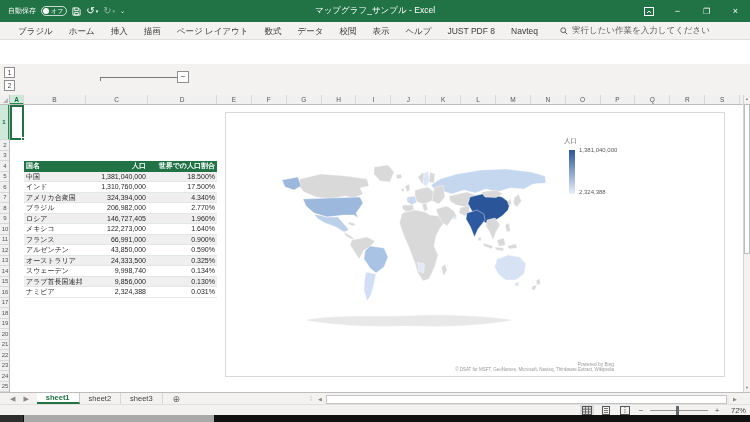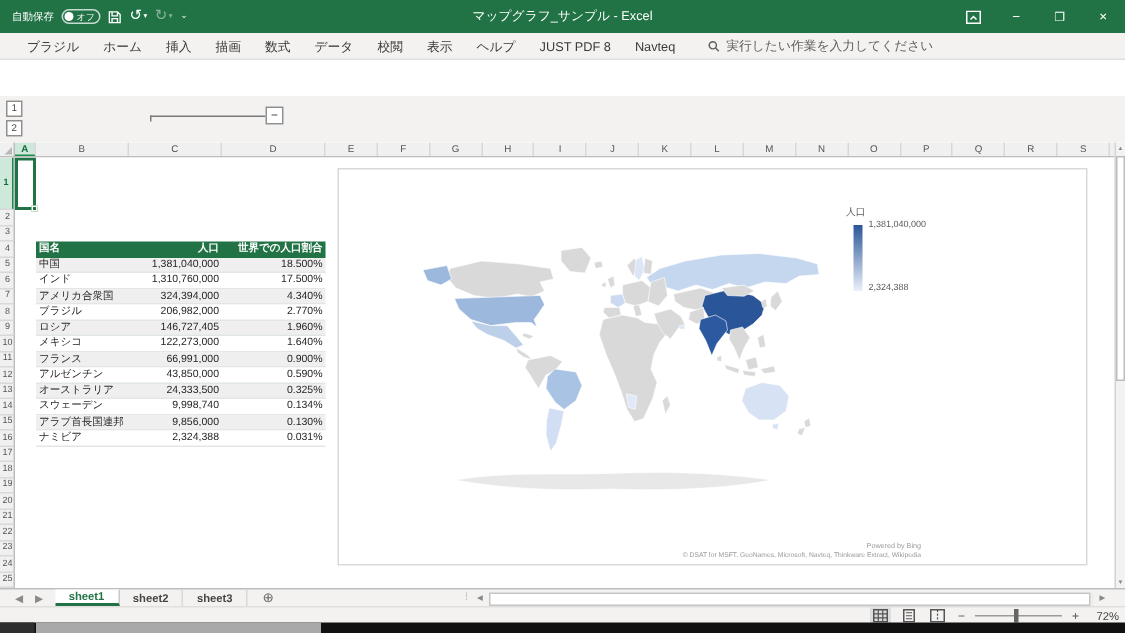--- a/index.html
+++ b/index.html
@@ -95,21 +95,21 @@
   
   .vscroll{position:absolute;right:0;top:0;width:7px;bottom:0;background:#f3f2f1;border-left:1px solid #d4d4d4;}
   .vs-arrow{position:absolute;left:0;width:6px;height:8px;font-size:4px;color:#888;text-align:center;line-height:8px;}
   .vs-thumb{position:absolute;left:0px;top:9px;width:6px;height:150px;background:#fff;border:1px solid #bdbdbd;}
 
   
   .tabbar{position:absolute;left:0;top:392px;width:750px;height:12px;background:#f3f2f1;border-top:1px solid #bdbdbd;
     display:flex;align-items:stretch;font-size:7.5px;color:#444;}
   .nav-arrows{display:flex;align-items:center;gap:8px;padding:0 8px 0 10px;color:#8a8a8a;font-size:7px;}
   #sheettabs{display:flex;align-items:stretch;}
-  .sheettab{padding:0 9px;display:flex;align-items:center;border-right:1px solid #d8d8d8;color:#444;font-weight:bold;}
+  .sheettab{padding:0 9px;display:flex;align-items:center;border-right:1px solid #d8d8d8;color:#444;}
   .sheettab.active{background:#fff;color:#217346;font-weight:bold;border-bottom:2px solid #217346;border-right:1px solid #c9c9c9;}
   .addsheet{display:flex;align-items:center;padding:0 10px;color:#666;font-size:9px;}
   .hs-grip{position:absolute;left:310px;top:2px;font-size:7px;color:#aaa;}
   .hs-arrow{position:absolute;top:2px;width:8px;height:9px;font-size:5px;color:#888;text-align:center;line-height:9px;}
   .hs-track{position:absolute;left:326px;top:2px;width:403px;height:9px;background:#ececec;}
   .hs-thumb{position:absolute;left:0;top:0;width:401px;height:9px;background:#fff;border:1px solid #c4c4c4;}
 
   
   .statusbar{position:absolute;left:0;top:404px;width:750px;height:11px;background:#f3f2f1;border-top:1px solid #e1dfdd;}
   .sb-right{position:absolute;right:2px;top:0;height:11px;display:flex;align-items:center;gap:5px;}
@@ -159,20 +159,21 @@
       <span class="winbtn">×</span>
     </div>
   </div>
 
   <div class="tabrow">
     <div id="ribbon-tabs">
         <span class="ribbon-tab">ブラジル</span>
         <span class="ribbon-tab">ホーム</span>
         <span class="ribbon-tab">挿入</span>
         <span class="ribbon-tab">描画</span>
+        <span class="ribbon-tab">ページ レイアウト</span>
         <span class="ribbon-tab">数式</span>
         <span class="ribbon-tab">データ</span>
         <span class="ribbon-tab">校閲</span>
         <span class="ribbon-tab">表示</span>
         <span class="ribbon-tab">ヘルプ</span>
         <span class="ribbon-tab">JUST PDF 8</span>
         <span class="ribbon-tab">Navteq</span>
       </div>
     <div class="searchbox">
       <svg width="8" height="8" viewBox="0 0 10 10">

